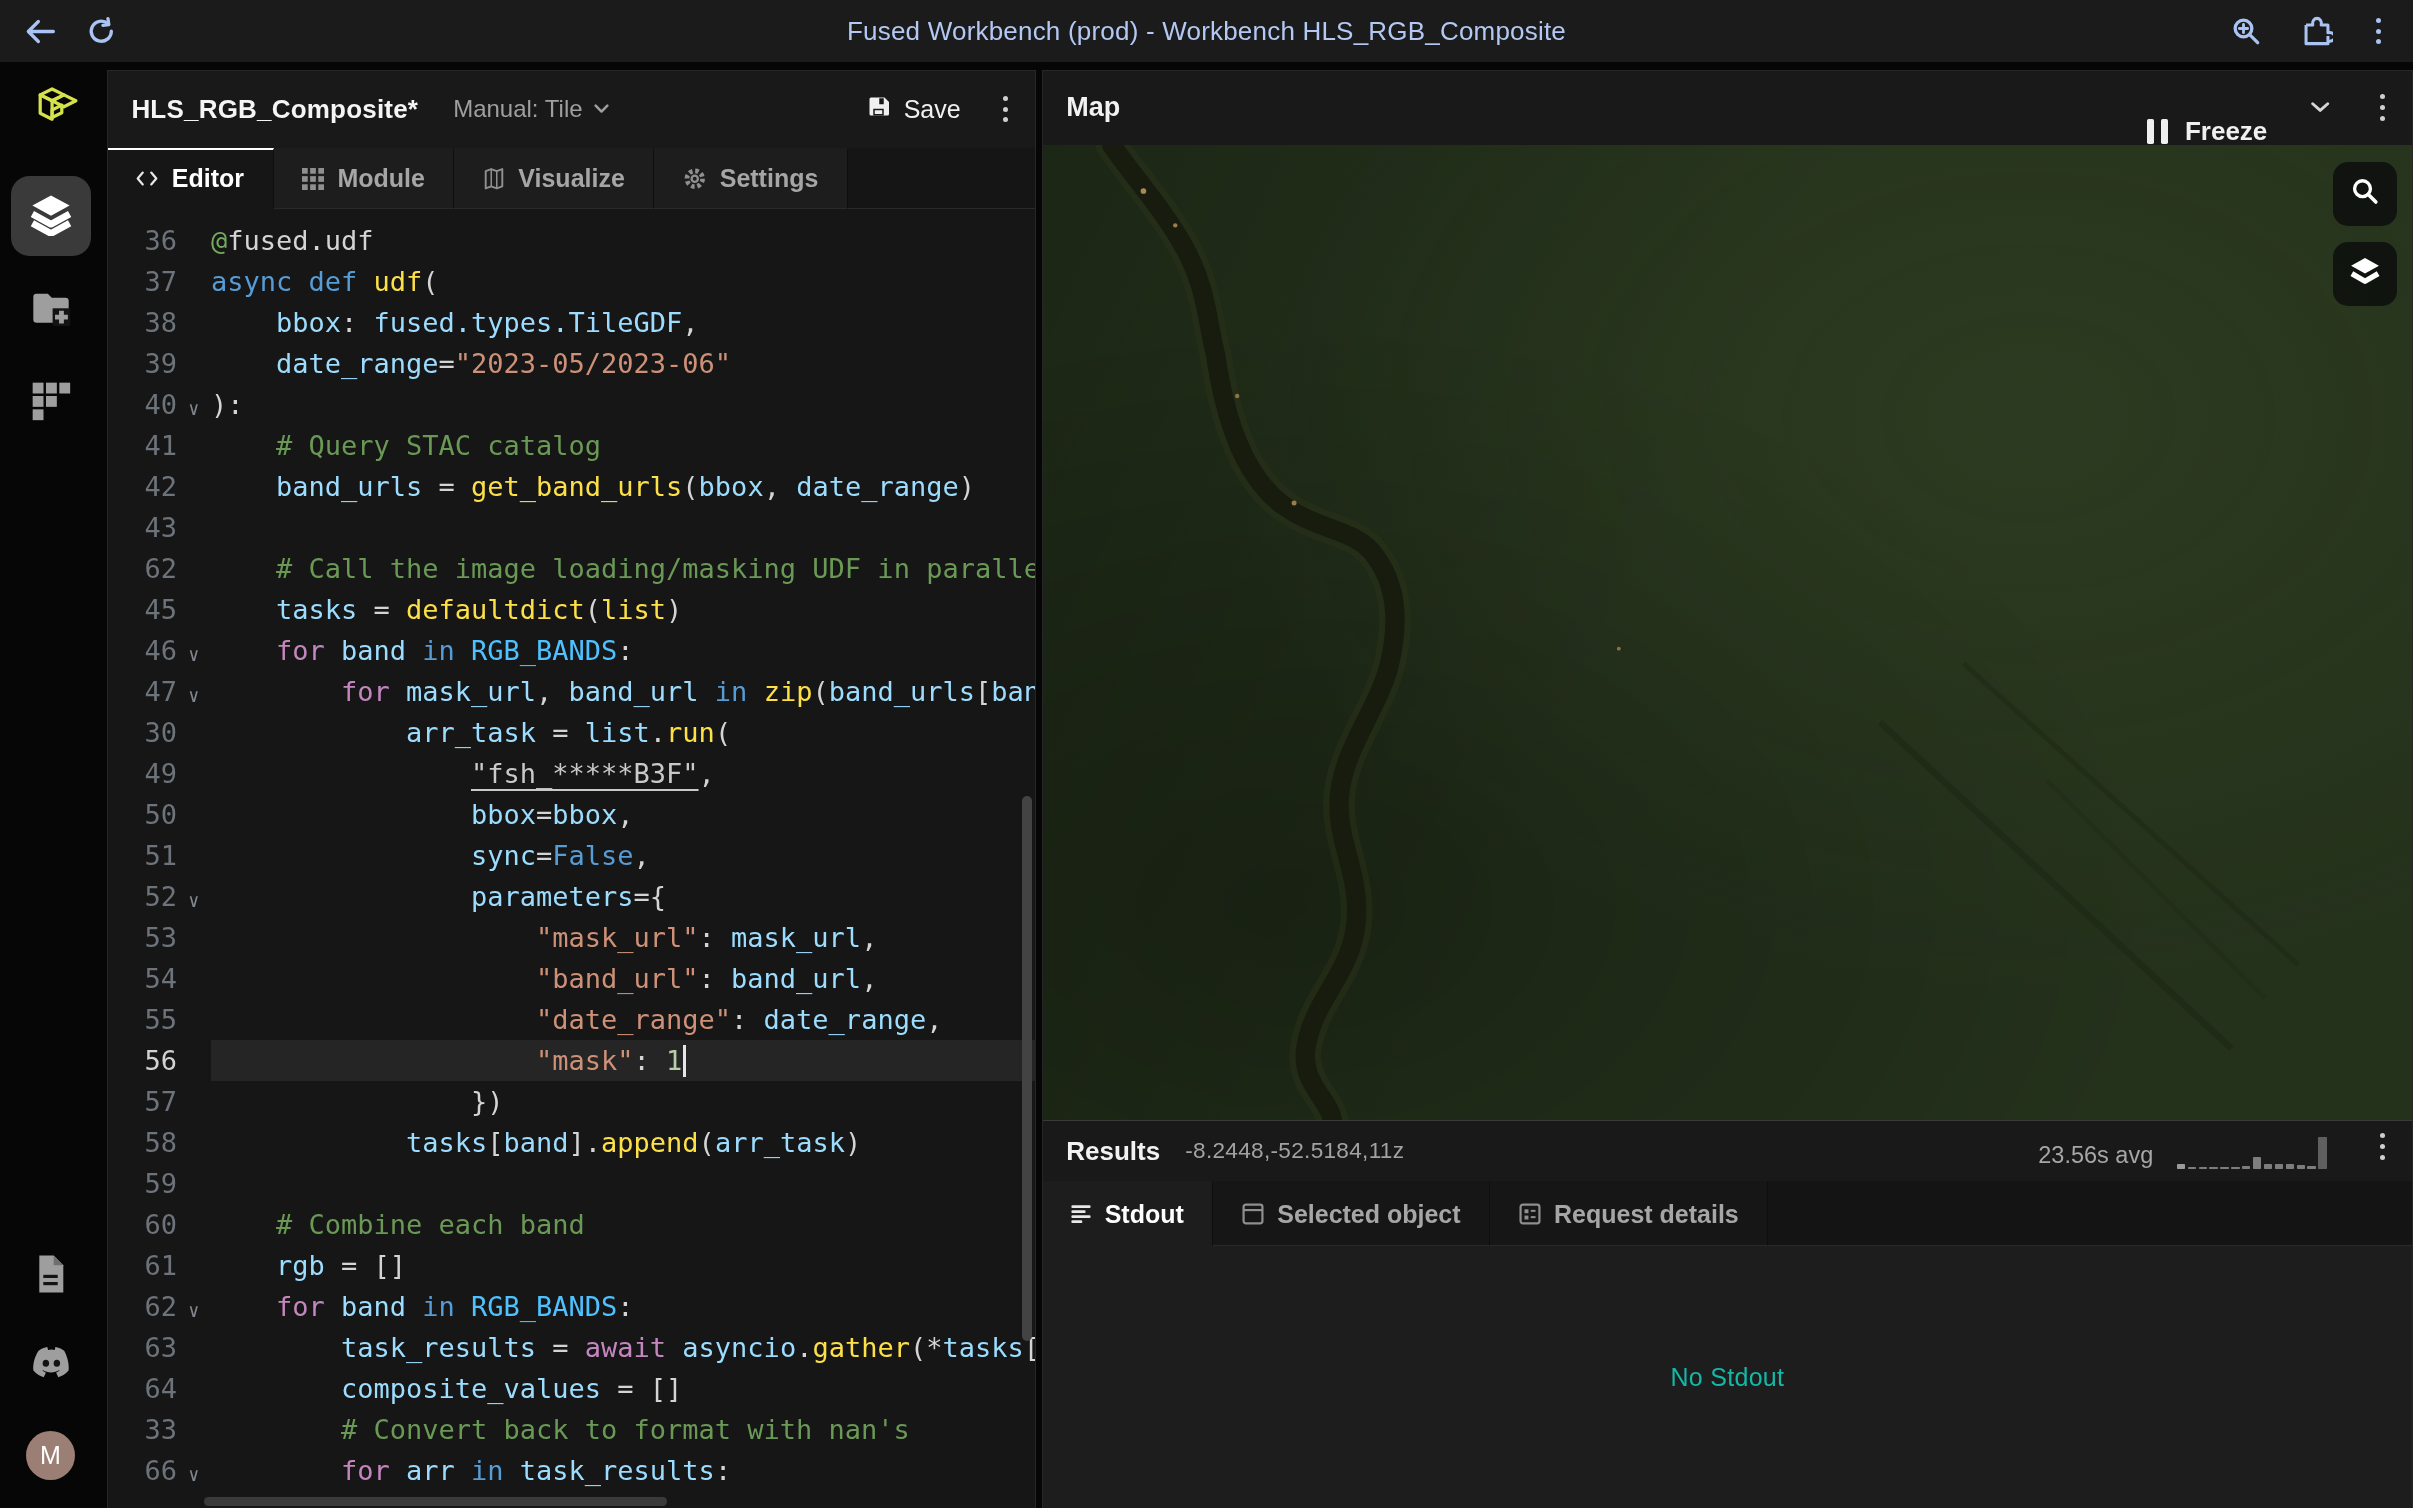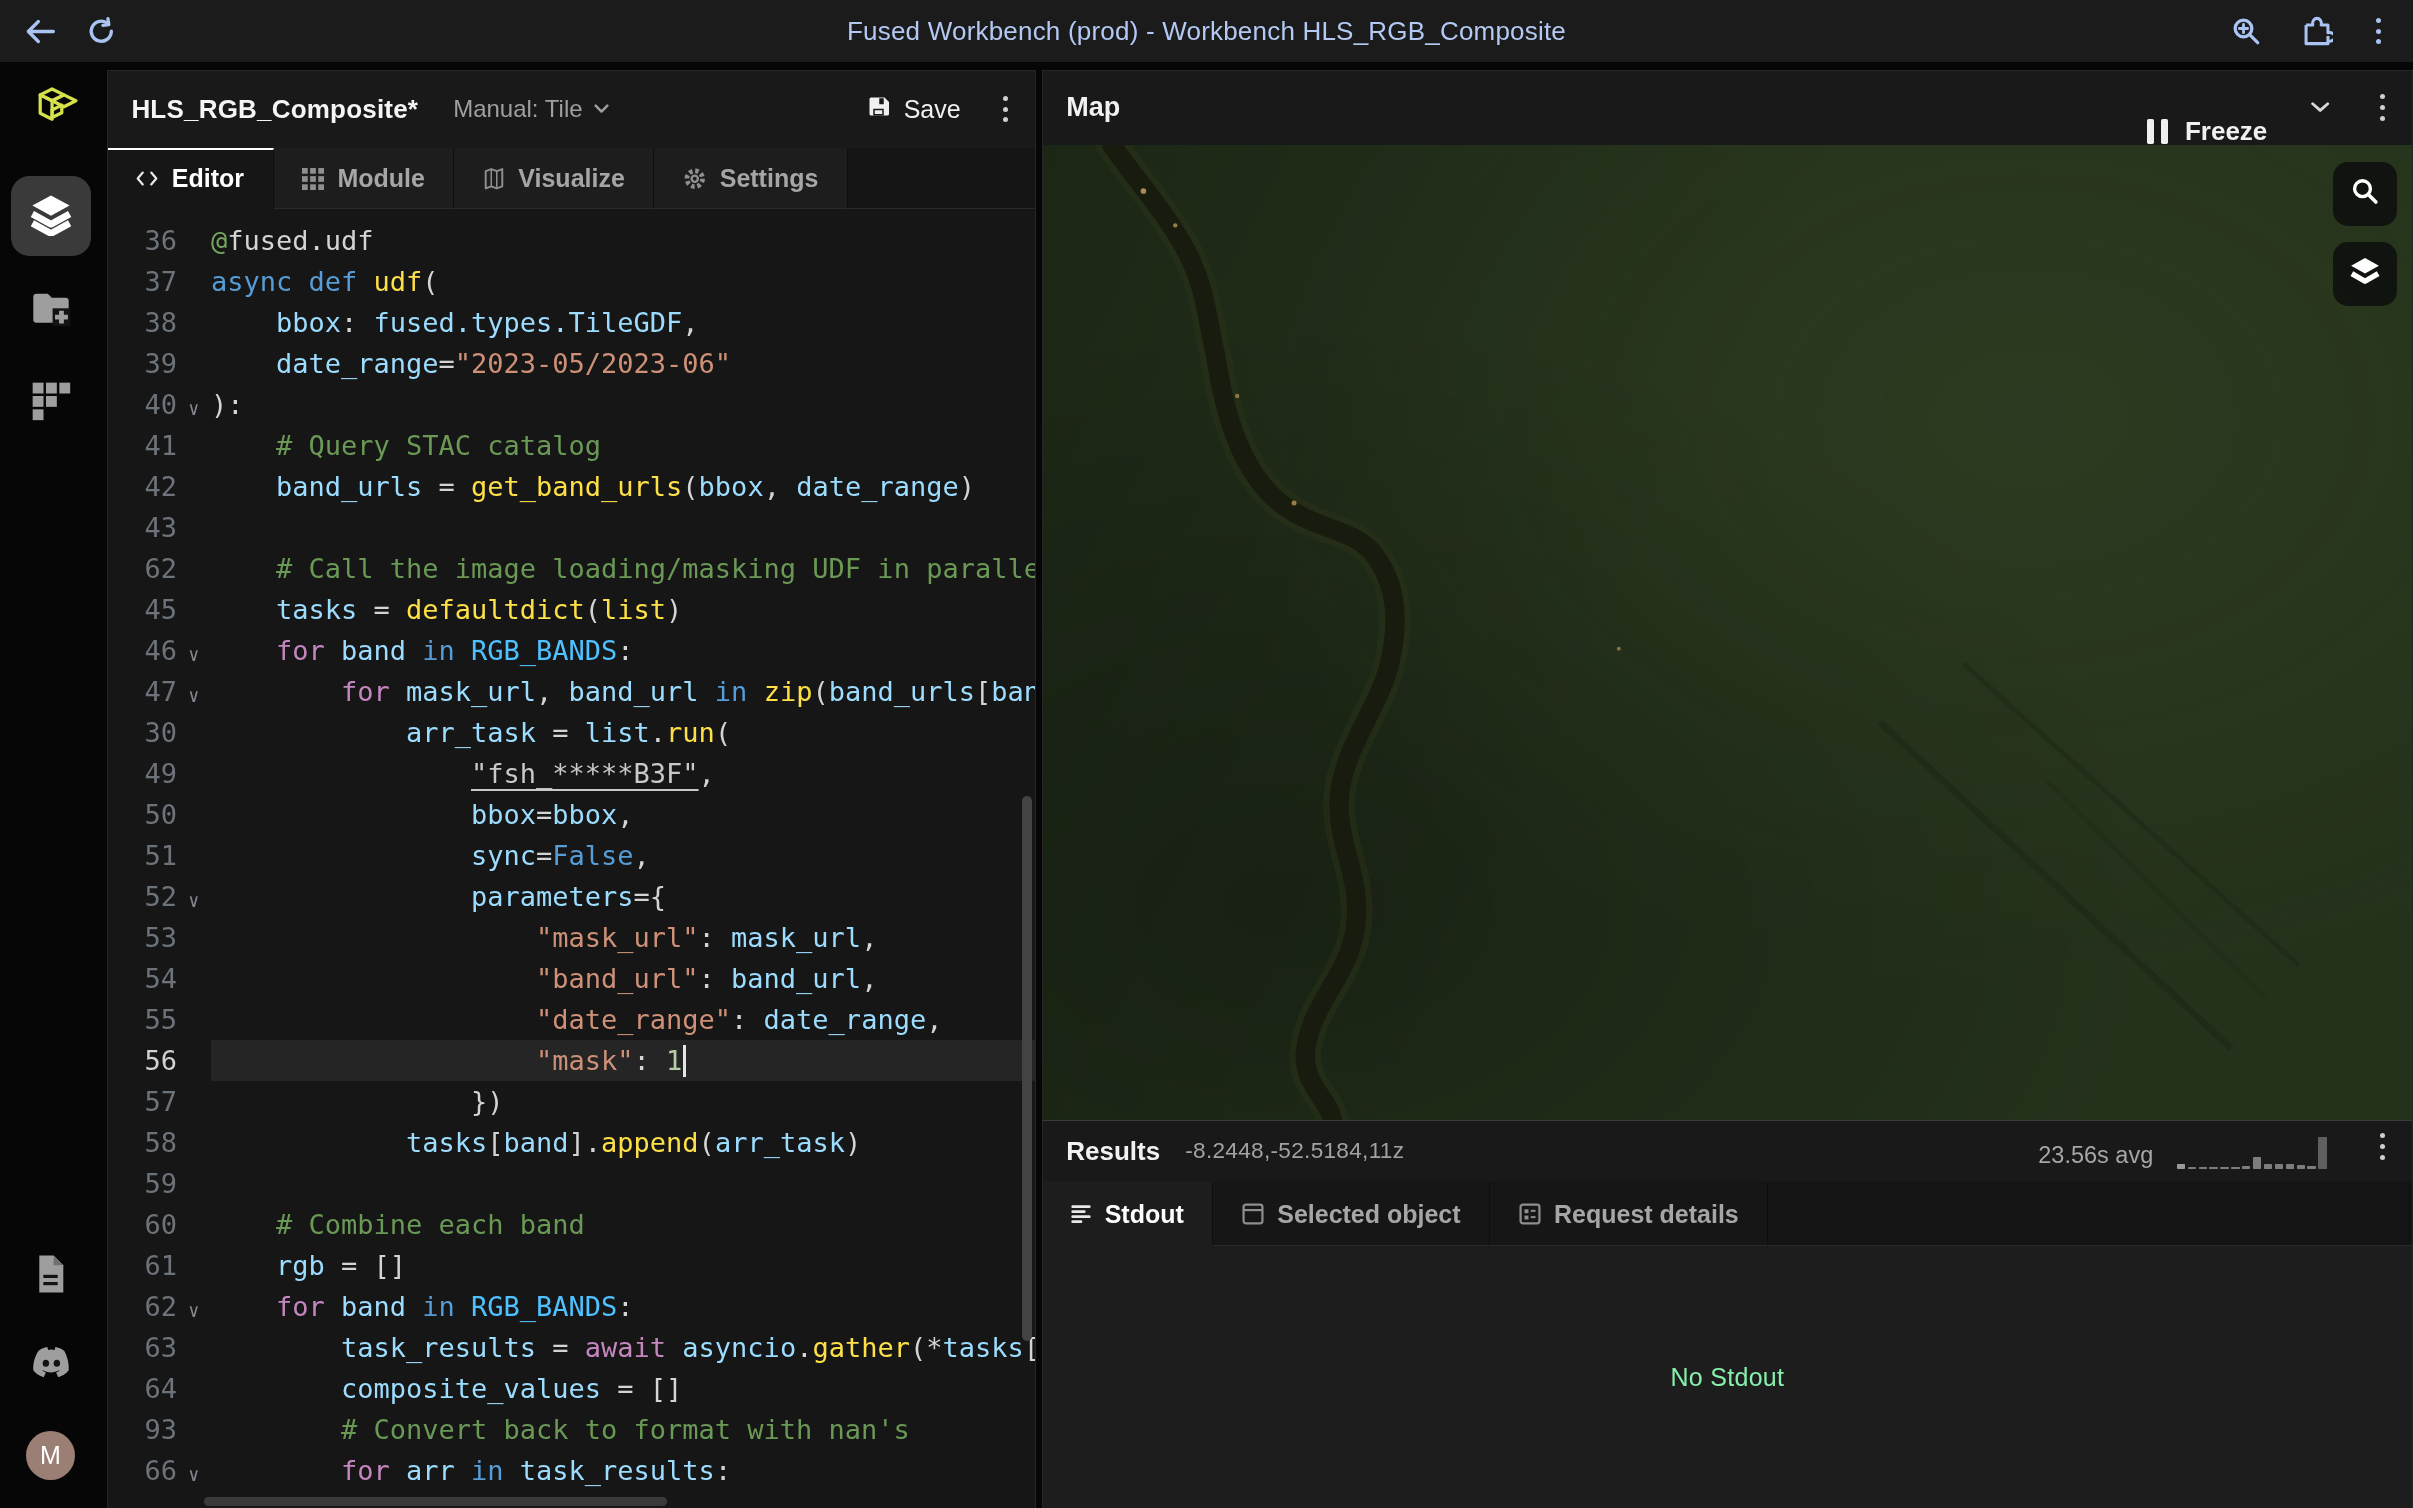--- a/index.html
+++ b/index.html
@@ -102,21 +102,21 @@
   .res-title { color:#f2f2f2; font-size:26px; font-weight:bold; }
   .res-coords { margin-left:25px; color:#a2a2a2; font-size:22.6px; letter-spacing:0.3px; }
   .res-right { margin-left:auto; display:flex; align-items:flex-end; }
   .res-avg { color:#a6a6a6; font-size:23.5px; padding-bottom:3.4px; }
   .sparkline { display:flex; align-items:flex-end; gap:2.5px; height:37px; margin-left:23.5px; padding-bottom:3.4px; }
   .spark-bar { width:8.4px; background:#7d7d7d; border-radius:0.8px; }
   .spark-bar:first-child { background:#9a9a9a; }
   .spark-bar:last-child { background:#5f5f5f; }
   .res-right .kebab { margin-left:50px; margin-bottom:8.4px; }
   .res-content { flex:1; background:#1d1d1d; display:flex; align-items:center; justify-content:center; }
-  .res-empty { color:#86efac; font-size:25px; letter-spacing:0.3px; }
+  .res-empty { color:#14b8a6; font-size:25px; letter-spacing:0.3px; }
 </style>
 </head>
 <body>
 
 <div class="app">
 
   <header class="topbar">
     <div class="tb-left">
       <span class="tb-icon">
         <svg width="30" height="25" viewBox="0 0 36 30">
@@ -431,21 +431,21 @@
               <span class="ln">63</span>
               <span class="fold"></span>
               <span class="code"><span class="tok-p">        </span><span class="tok-v">task_results</span><span class="tok-p"> = </span><span class="tok-c">await</span><span class="tok-p"> </span><span class="tok-v">asyncio</span><span class="tok-p">.</span><span class="tok-f">gather</span><span class="tok-p">(*</span><span class="tok-v">tasks</span><span class="tok-p">[</span><span class="tok-v">band</span></span>
             </div>
             <div class="code-row">
               <span class="ln">64</span>
               <span class="fold"></span>
               <span class="code"><span class="tok-p">        </span><span class="tok-v">composite_values</span><span class="tok-p"> = []</span></span>
             </div>
             <div class="code-row">
-              <span class="ln">93</span>
+              <span class="ln">33</span>
               <span class="fold"></span>
               <span class="code"><span class="tok-p">        </span><span class="tok-m"># Convert back to format with nan's</span></span>
             </div>
             <div class="code-row">
               <span class="ln">66</span>
               <span class="fold">∨</span>
               <span class="code"><span class="tok-p">        </span><span class="tok-c">for</span><span class="tok-p"> </span><span class="tok-v">arr</span><span class="tok-p"> </span><span class="tok-k">in</span><span class="tok-p"> </span><span class="tok-v">task_results</span><span class="tok-p">:</span></span>
             </div>
           </div>
         <div class="vscroll"></div>

